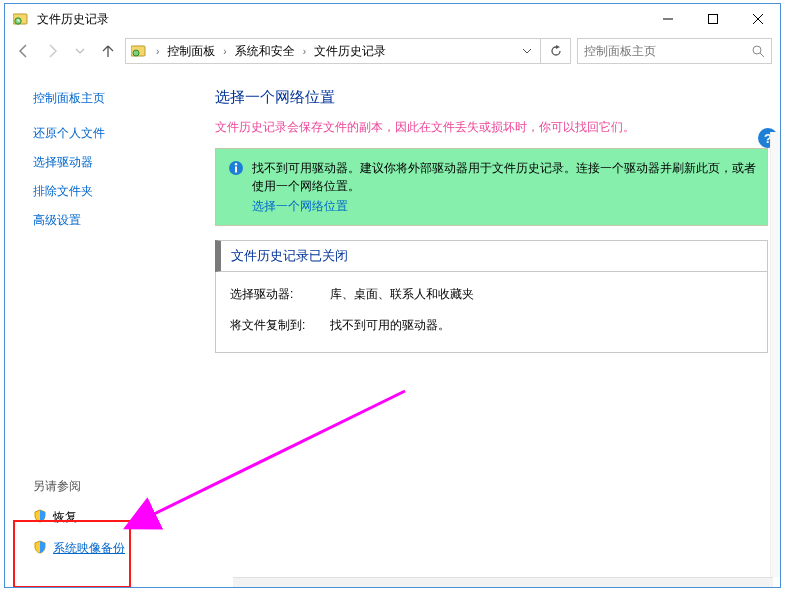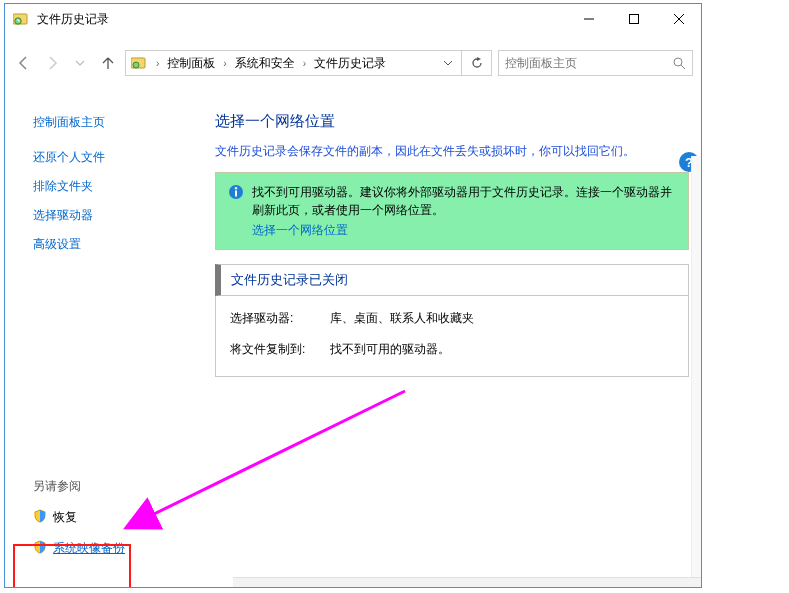--- a/index.html
+++ b/index.html
@@ -9,29 +9,28 @@
     font-size: 12px;
     color: #000;
     background: #fff;
     width: 789px;
     height: 593px;
     overflow: hidden;
     position: relative;
   }
   .window {
     border: 1px solid #4a90d9;
-    width: 698px;
+    width: 777px;
     height: 585px;
     position: absolute;
     left: 4px;
     top: 3px;
     background: #fff;
     display: flex;
     flex-direction: column;
-    gap: 12px;
   }
   .titlebar {
     height: 30px;
     display: flex;
     align-items: center;
     padding: 0 0 0 8px;
     font-size: 12px;
   }
   .titlebar-icon {
     width: 16px; height: 16px;
@@ -126,21 +125,21 @@
     flex: 1;
     padding: 16px 12px 0 0;
     display: flex;
     flex-direction: column;
   }
   .heading {
     color: #003399;
     font-size: 15px;
     margin-bottom: 12px;
   }
-  .desc { margin-bottom: 12px; color:#1d4ed8; }
+  .desc { margin-bottom: 12px; color:#ec4899; }
   .alert {
     background: #86efac;
     border: 1px solid #c8c8a8;
     padding: 10px 10px 10px 12px;
     display: flex;
     gap: 8px;
     margin-bottom: 14px;
     line-height: 1.5;
   }
   .alert-icon { flex:0 0 16px; margin-top:1px;}
@@ -296,22 +295,22 @@
     </div>
   </div>
 
   <div class="body">
     <div class="help-badge">?</div>
 
     <div class="sidebar">
       <div class="side-link">控制面板主页</div>
       <div style="height:6px"></div>
       <div class="side-link">还原个人文件</div>
+      <div class="side-link">选择驱动器</div>
       <div class="side-link">排除文件夹</div>
-      <div class="side-link">选择驱动器</div>
       <div class="side-link">高级设置</div>
       <div class="side-sp"></div>
       <div class="see-also-title">另请参阅</div>
       <div class="see-also-item">
         <svg class="shield" viewBox="0 0 14 14">
           <path d="M7 1 L12 3 L12 7 C12 10 9 13 7 13 C5 13 2 10 2 7 L2 3 Z" fill="#ffcc33" stroke="#cc9a00"></path>
           <path d="M7 1 L12 3 L12 7 C12 10 9 13 7 13 Z" fill="#3399ff"></path>
         </svg>
         <span>恢复</span>
       </div>

